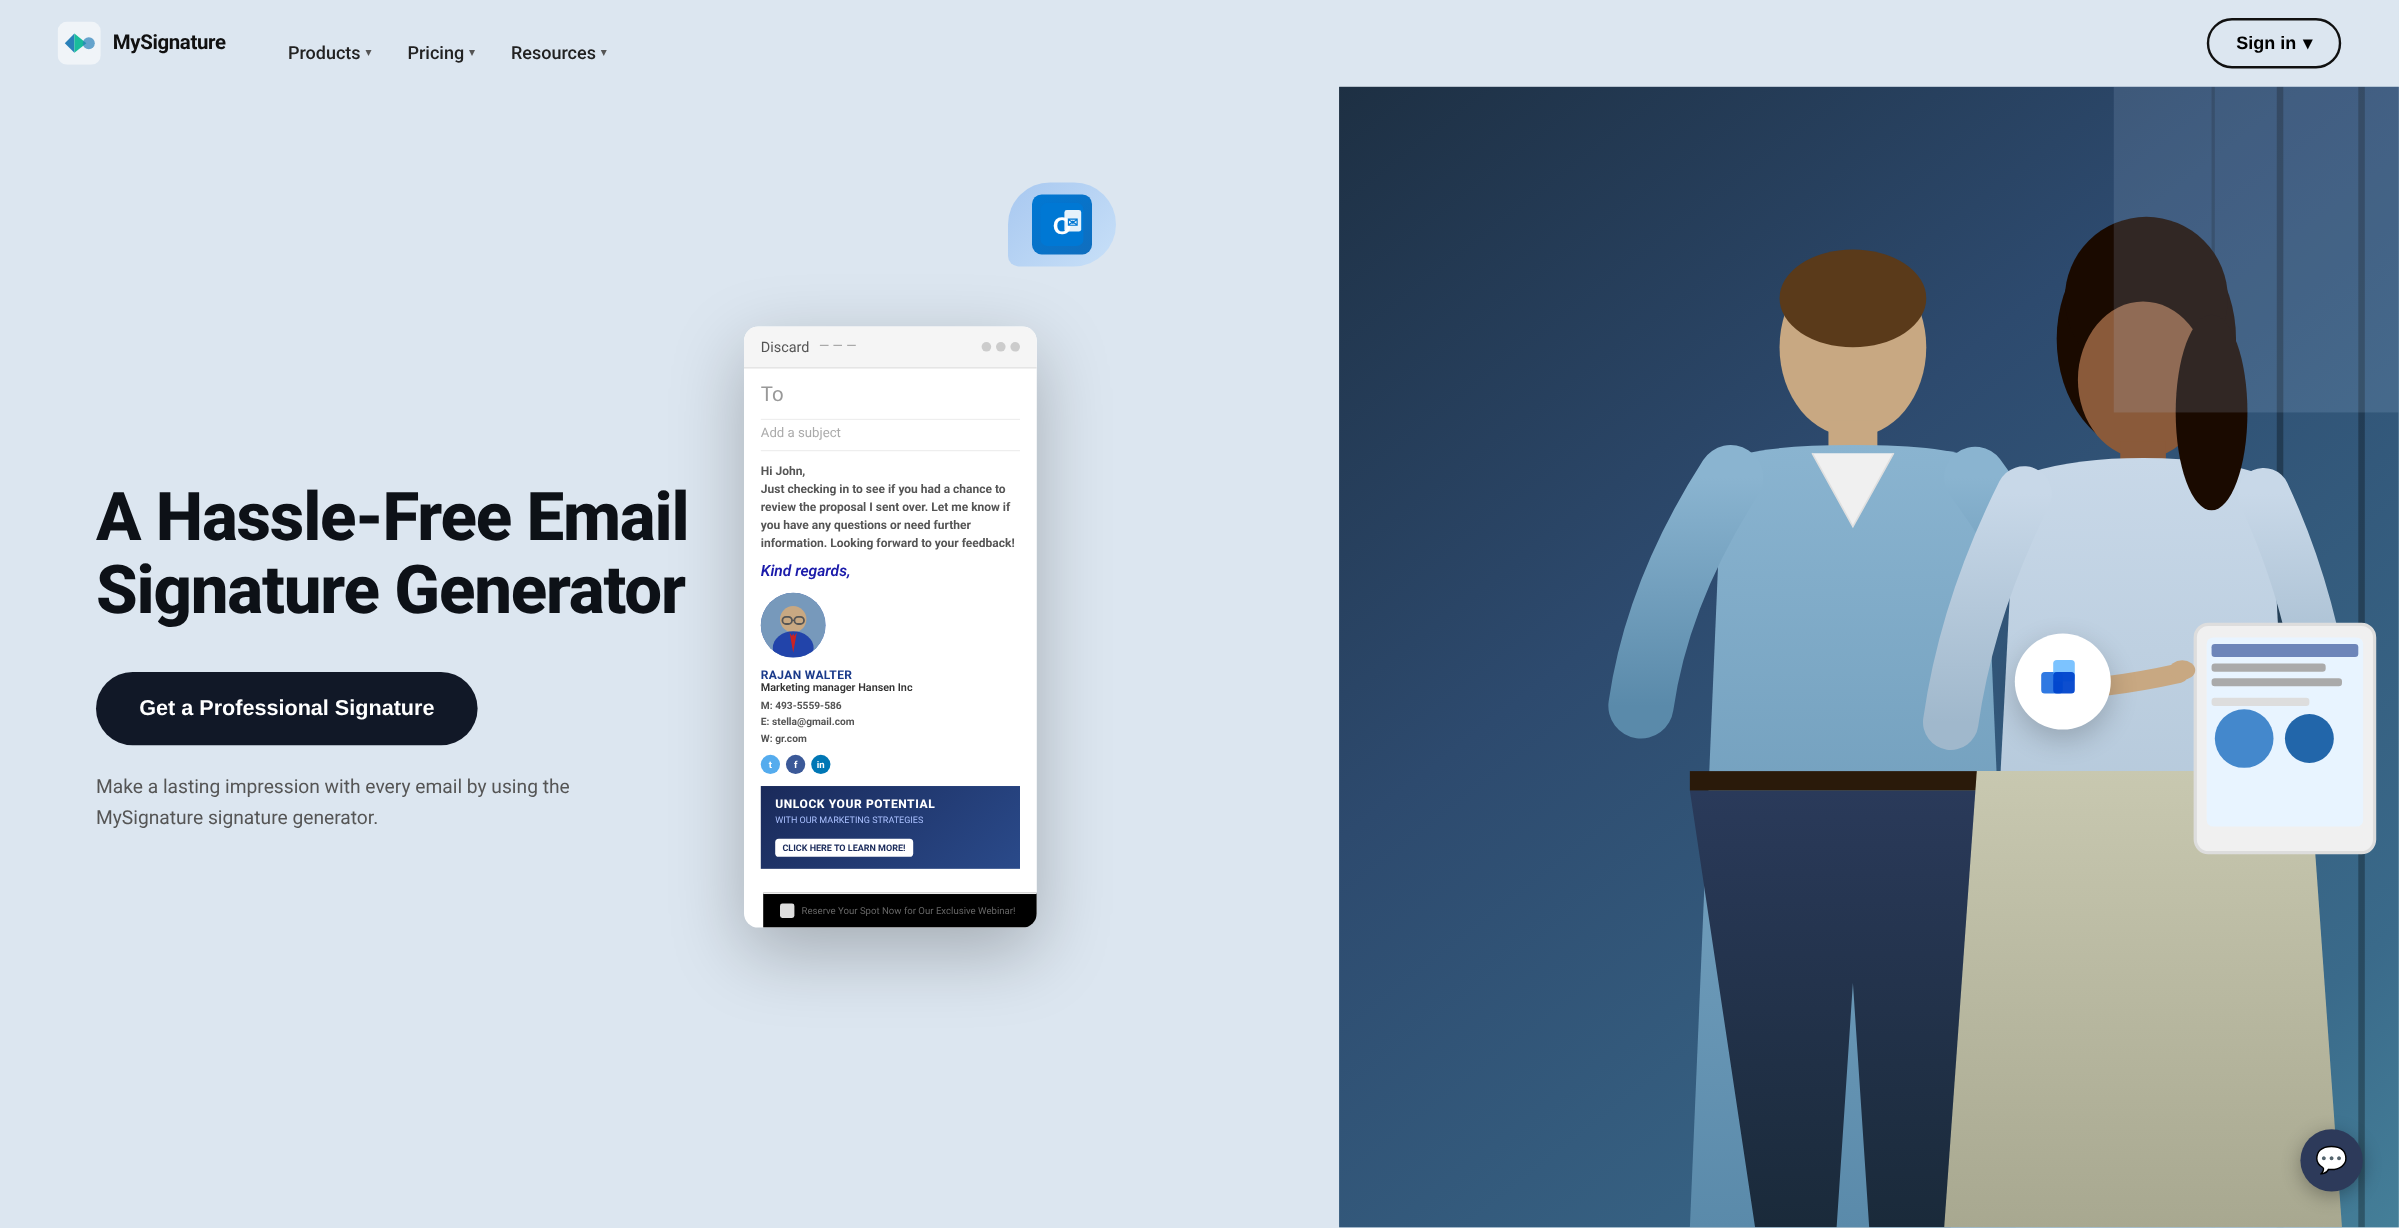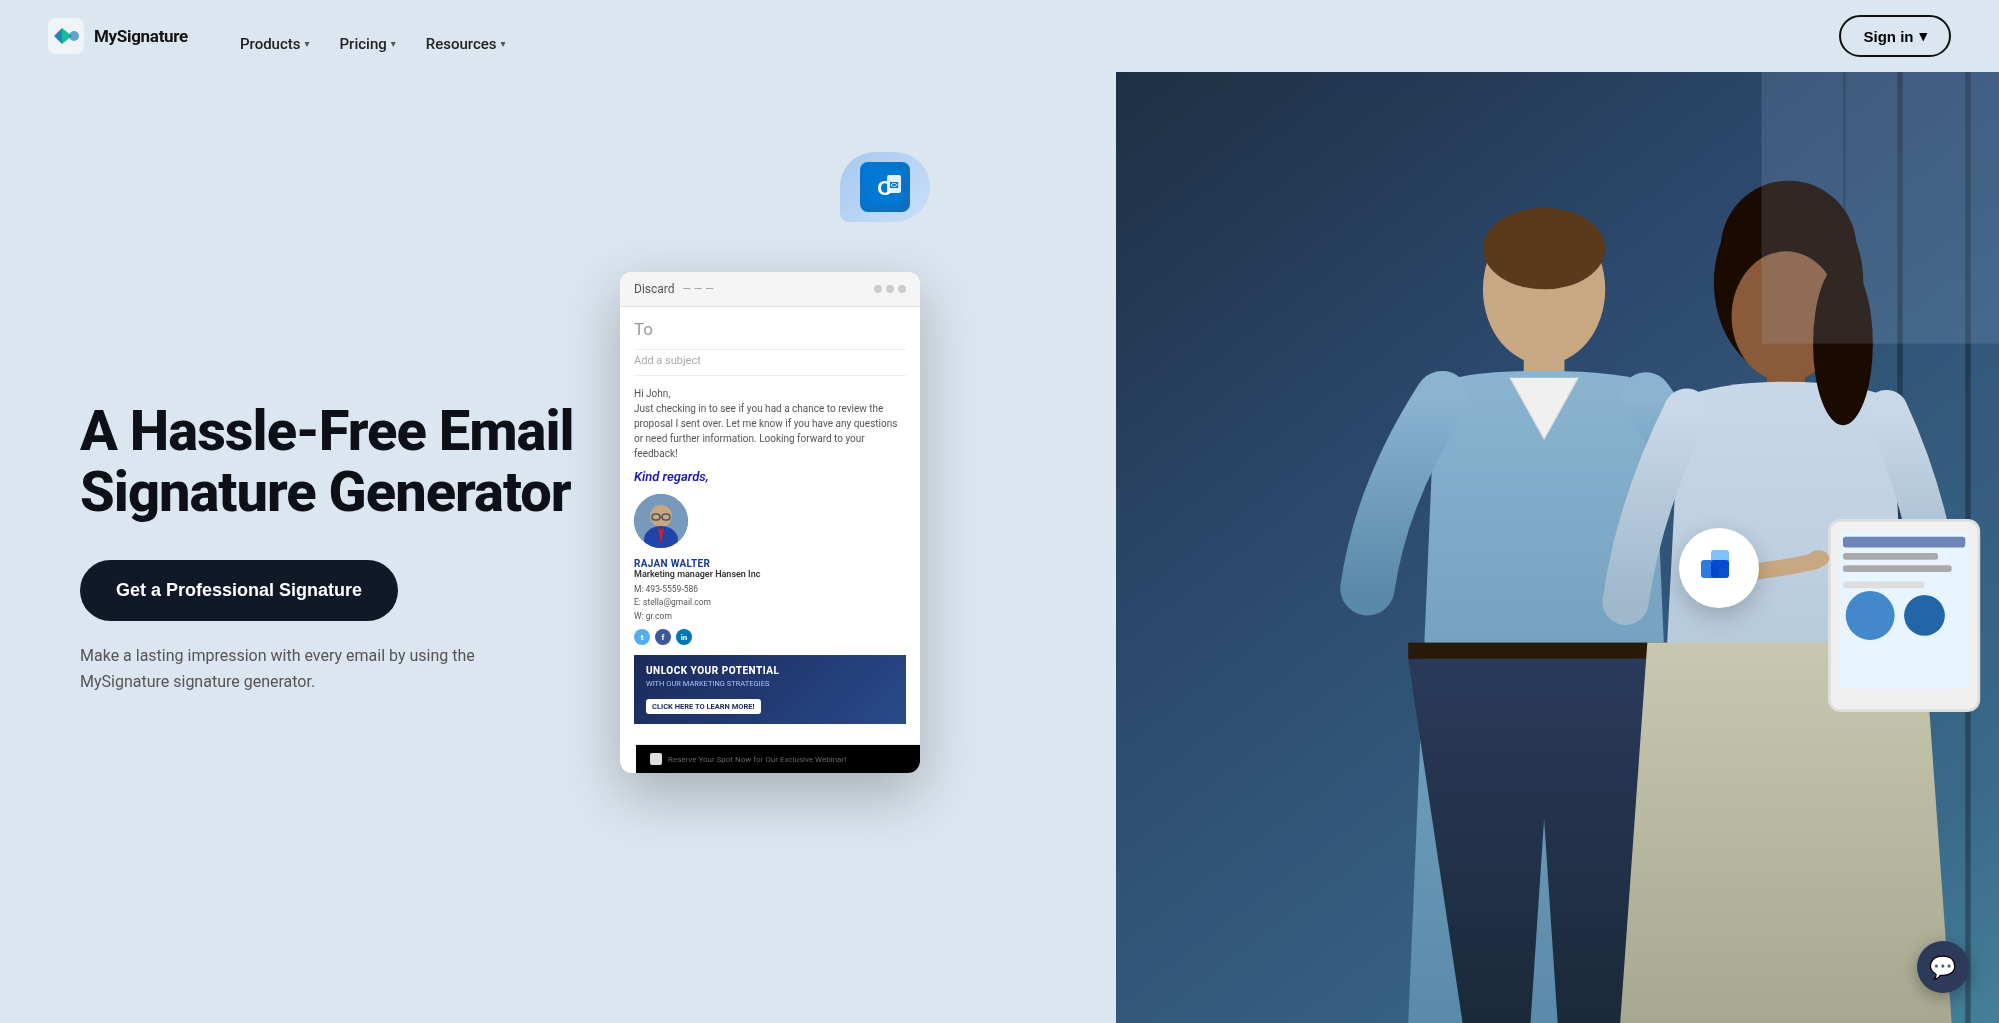--- a/index.html
+++ b/index.html
@@ -151,21 +151,21 @@
       background: linear-gradient(135deg, #1a2a3a 0%, #2d4a6e 30%, #3a6a8a 60%, #4a8aa0 100%);
       overflow: hidden;
     }
 
     
     .signature-card {
       position: absolute;
       left: -20px;
       top: 50%;
       transform: translateY(-55%);
-      width: 300px;
+      width: 244px;
       background: #fff;
       border-radius: 12px;
       box-shadow: 0 20px 60px rgba(0,0,0,0.25);
       z-index: 5;
       overflow: hidden;
     }
 
     .card-header {
       background: #f5f5f5;
       padding: 10px 14px;
@@ -222,20 +222,21 @@
       border-bottom: 1px solid #eee;
       padding-bottom: 8px;
       margin-bottom: 10px;
     }
 
     .card-email-body {
       font-size: 10px;
       color: #555;
       line-height: 1.5;
       margin-bottom: 8px;
+      font-weight: bold;
     }
 
     .card-regards {
       font-size: 13px;
       font-style: italic;
       color: #1a1aaa;
       font-weight: 600;
       margin-bottom: 10px;
     }
 
@@ -274,20 +275,21 @@
       font-size: 9px;
       font-weight: 600;
       color: #333;
       margin-bottom: 4px;
     }
 
     .sig-details {
       font-size: 8.5px;
       color: #555;
       line-height: 1.6;
+      font-weight: bold;
     }
 
     .sig-social {
       display: flex;
       gap: 5px;
       margin-top: 6px;
     }
 
     .social-icon {
       width: 16px;

